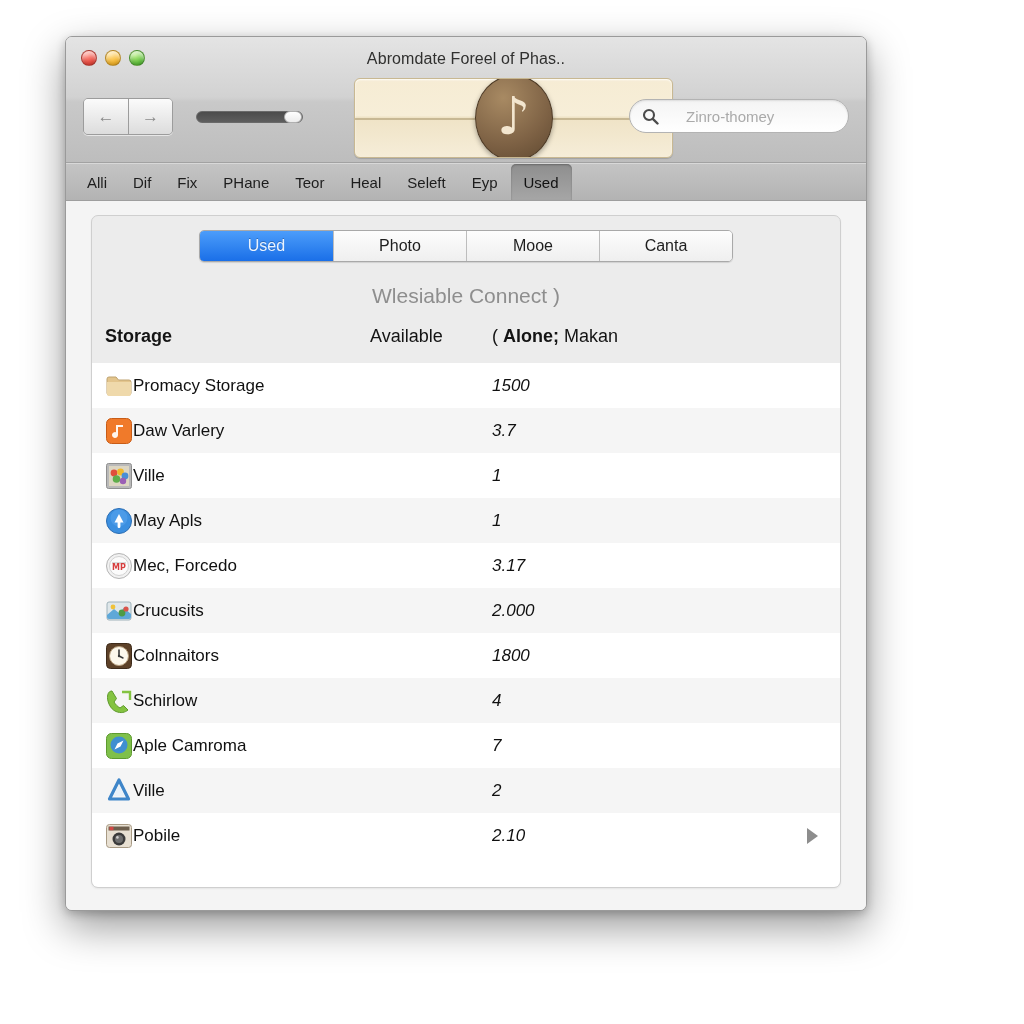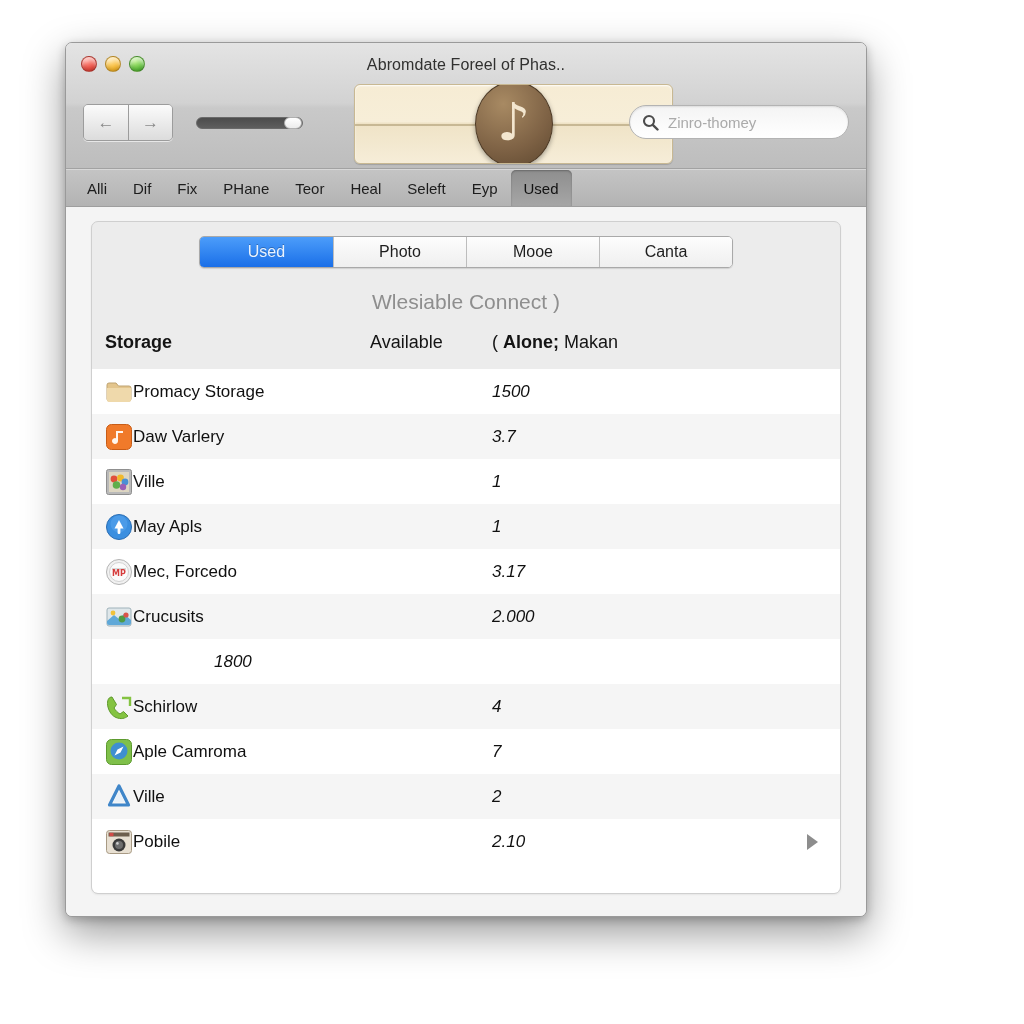--- a/index.html
+++ b/index.html
@@ -9,21 +9,21 @@
     height: 1024px;
     background: #ffffff;
     font-family: "Liberation Sans", sans-serif;
     overflow: hidden;
   }
 
   
   .window {
     position: absolute;
     left: 65px;
-    top: 42px;
+    top: 36px;
     width: 802px;
     height: 875px;
     background: #f2f2f2;
     border-radius: 7px;
     border: 1px solid #9a9a9a;
     box-shadow: 0 16px 42px rgba(0,0,0,0.40), 0 3px 10px rgba(0,0,0,0.22);
     overflow: hidden;
     display: flex;
     flex-direction: column;
   }
@@ -150,21 +150,21 @@
     right: 17px;
     top: 62px;
     width: 220px;
     height: 34px;
     border-radius: 17px;
     background: linear-gradient(to bottom, #f4f4f4, #ffffff);
     border: 1px solid #b3b3b3;
     box-shadow: inset 0 1px 2px rgba(0,0,0,0.10);
     display: flex; align-items: center;
     padding: 0 12px;
-    gap: 9px;
+    gap: 27px;
   }
   .search-icon { flex: none; }
   .search-placeholder {
     font-size: 15px;
     color: #aaaaaa;
   }
 
   
   .menustrip {
     height: 38px;
@@ -456,20 +456,30 @@
               <circle cx="8" cy="10" r="2.4" fill="#f0c23a"></circle>
               <circle cx="17" cy="16" r="3.4" fill="#4e9b45"></circle>
               <circle cx="21" cy="12" r="2.6" fill="#d9544a"></circle>
             </svg>
             <span class="rowlabel">Crucusits</span>
           </div>
           <div class="cell-value">2.000</div>
         </div>
 
         <div class="row">
+          <div class="cell-name">
+            <svg class="rowicon" viewBox="0 0 28 28">
+              <rect x="1.5" y="1.5" width="25" height="25" rx="4" fill="#5d4128" stroke="#3e2b1a" stroke-width="1"></rect>
+              <circle cx="14" cy="14" r="9.5" fill="#fdf8ec" stroke="#b79f7c" stroke-width="1"></circle>
+              <line x1="14" y1="14" x2="14" y2="8" stroke="#3a3a3a" stroke-width="1.6" stroke-linecap="round"></line>
+              <line x1="14" y1="14" x2="18" y2="16" stroke="#3a3a3a" stroke-width="1.4" stroke-linecap="round"></line>
+              <circle cx="14" cy="14" r="1.2" fill="#3a3a3a"></circle>
+            </svg>
+            <span class="rowlabel">Colnnaitors</span>
+          </div>
           <div class="cell-value">1800</div>
         </div>
 
         <div class="row">
           <div class="cell-name">
             <svg class="rowicon" viewBox="0 0 28 28">
               <path d="M7 4c-3 0-4.5 2.5-4.5 6.5S5 22 11 24.5c5 2 9 1 12-1.5l-4.5-4.5-3.5 2.5c-2.5-1.5-4.5-3.5-6-6l2.5-3.5z" fill="#84c341" stroke="#5f9a2c" stroke-width="1"></path>
               <path d="M17 5h8v8" fill="none" stroke="#84c341" stroke-width="2.4"></path>
             </svg>
             <span class="rowlabel">Schirlow</span>

